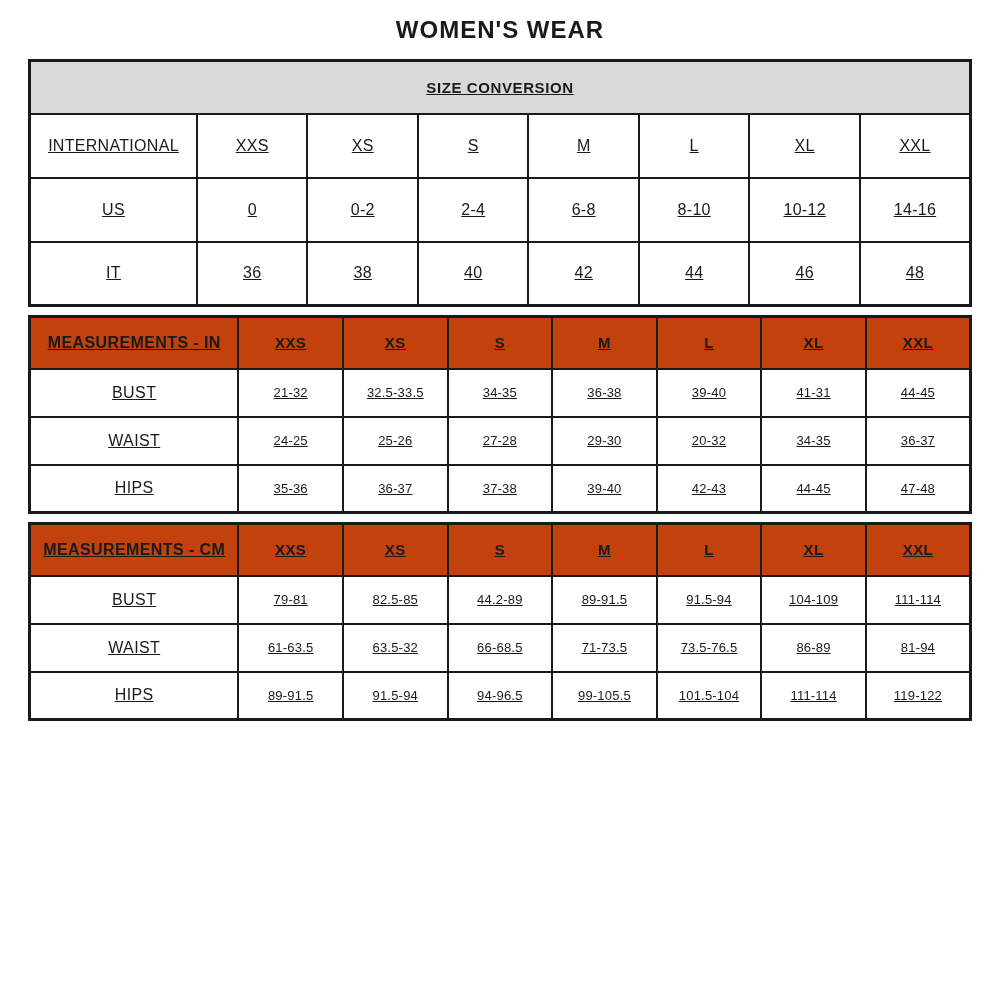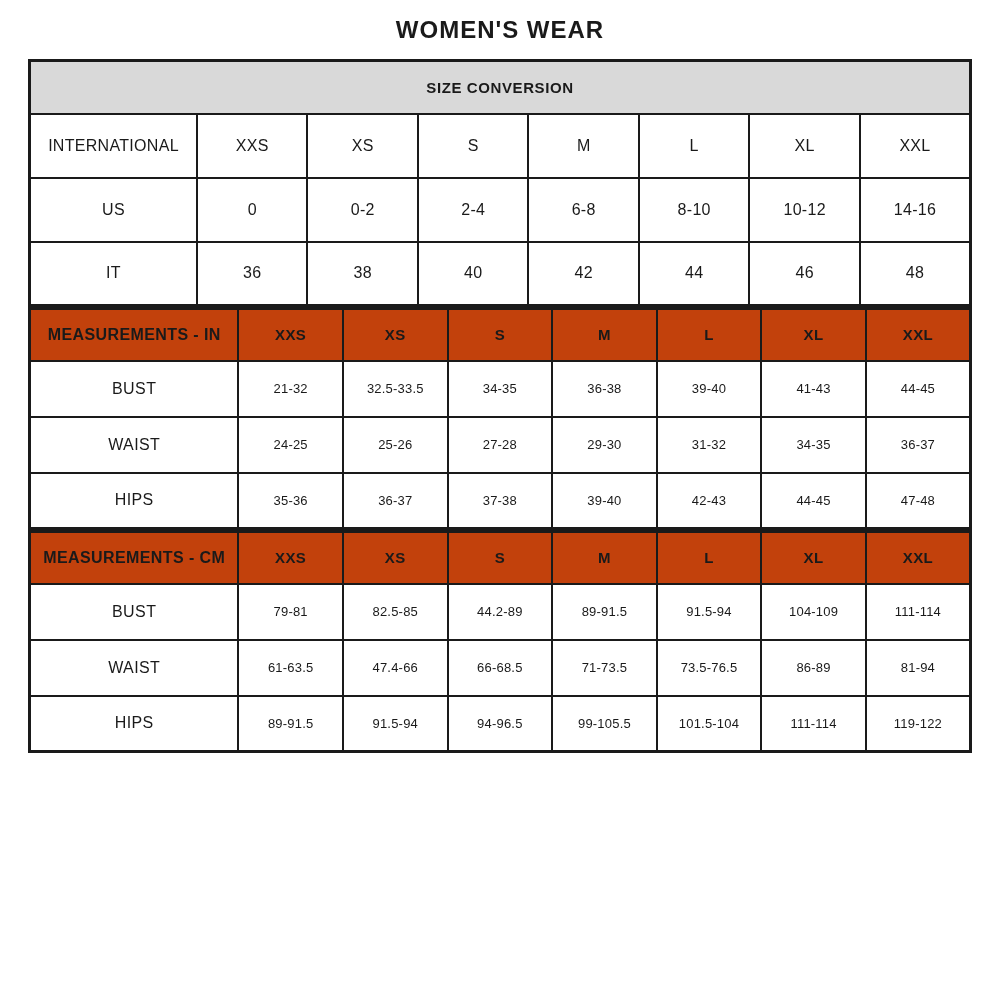--- a/index.html
+++ b/index.html
@@ -14,20 +14,22 @@
     font-size: 24px;
     font-weight: 800;
     letter-spacing: 1px;
     margin-bottom: 15px;
   }
   table.tbl {
     width: 100%;
     border-collapse: collapse;
     table-layout: fixed;
     border: 3px solid #1a1a1a;
+    margin-bottom: 8px;
+    text-decoration: underline;
   }
   table.tbl th, table.tbl td {
     border: 2px solid #1a1a1a;
     text-align: center;
     vertical-align: middle;
   }
   
   .conv .banner {
     background: #d9d9d9;
     height: 53px;
@@ -40,21 +42,21 @@
   .conv col.c-size  { width: 11.742%; }
   
   .meas th {
     background: #c2410c;
     height: 52px;
     font-size: 15px;
     font-weight: 800;
     letter-spacing: 0.4px;
   }
   .meas th.headlabel { font-size: 16px; }
-  .meas td { height: 56px; font-size: 13px; font-weight: 400; letter-spacing: 0.2px; }
+  .meas td { height: 48px; font-size: 13px; font-weight: 400; letter-spacing: 0.2px; }
   .meas td.rowlabel { font-size: 16px; letter-spacing: 0.4px; }
   .meas col.c-label { width: 22.2%; }
   .meas col.c-size  { width: 11.114%; }
 </style>
 </head>
 <body>
 
 <div class="page">
 
   <h1 class="page-title">WOMEN'S WEAR</h1>
@@ -133,30 +135,30 @@
         </tr>
     </thead>
     <tbody>
         <tr>
           <td class="rowlabel">BUST</td>
           <td>21-32</td>
           <td>32.5-33.5</td>
           <td>34-35</td>
           <td>36-38</td>
           <td>39-40</td>
-          <td>41-43</td>
+          <td>41-31</td>
           <td>44-45</td>
         </tr>
         <tr>
           <td class="rowlabel">WAIST</td>
           <td>24-25</td>
           <td>25-26</td>
           <td>27-28</td>
           <td>29-30</td>
-          <td>31-32</td>
+          <td>20-32</td>
           <td>34-35</td>
           <td>36-37</td>
         </tr>
         <tr>
           <td class="rowlabel">HIPS</td>
           <td>35-36</td>
           <td>36-37</td>
           <td>37-38</td>
           <td>39-40</td>
           <td>42-43</td>
@@ -196,21 +198,21 @@
           <td>82.5-85</td>
           <td>44.2-89</td>
           <td>89-91.5</td>
           <td>91.5-94</td>
           <td>104-109</td>
           <td>111-114</td>
         </tr>
         <tr>
           <td class="rowlabel">WAIST</td>
           <td>61-63.5</td>
-          <td>47.4-66</td>
+          <td>63.5-32</td>
           <td>66-68.5</td>
           <td>71-73.5</td>
           <td>73.5-76.5</td>
           <td>86-89</td>
           <td>81-94</td>
         </tr>
         <tr>
           <td class="rowlabel">HIPS</td>
           <td>89-91.5</td>
           <td>91.5-94</td>

